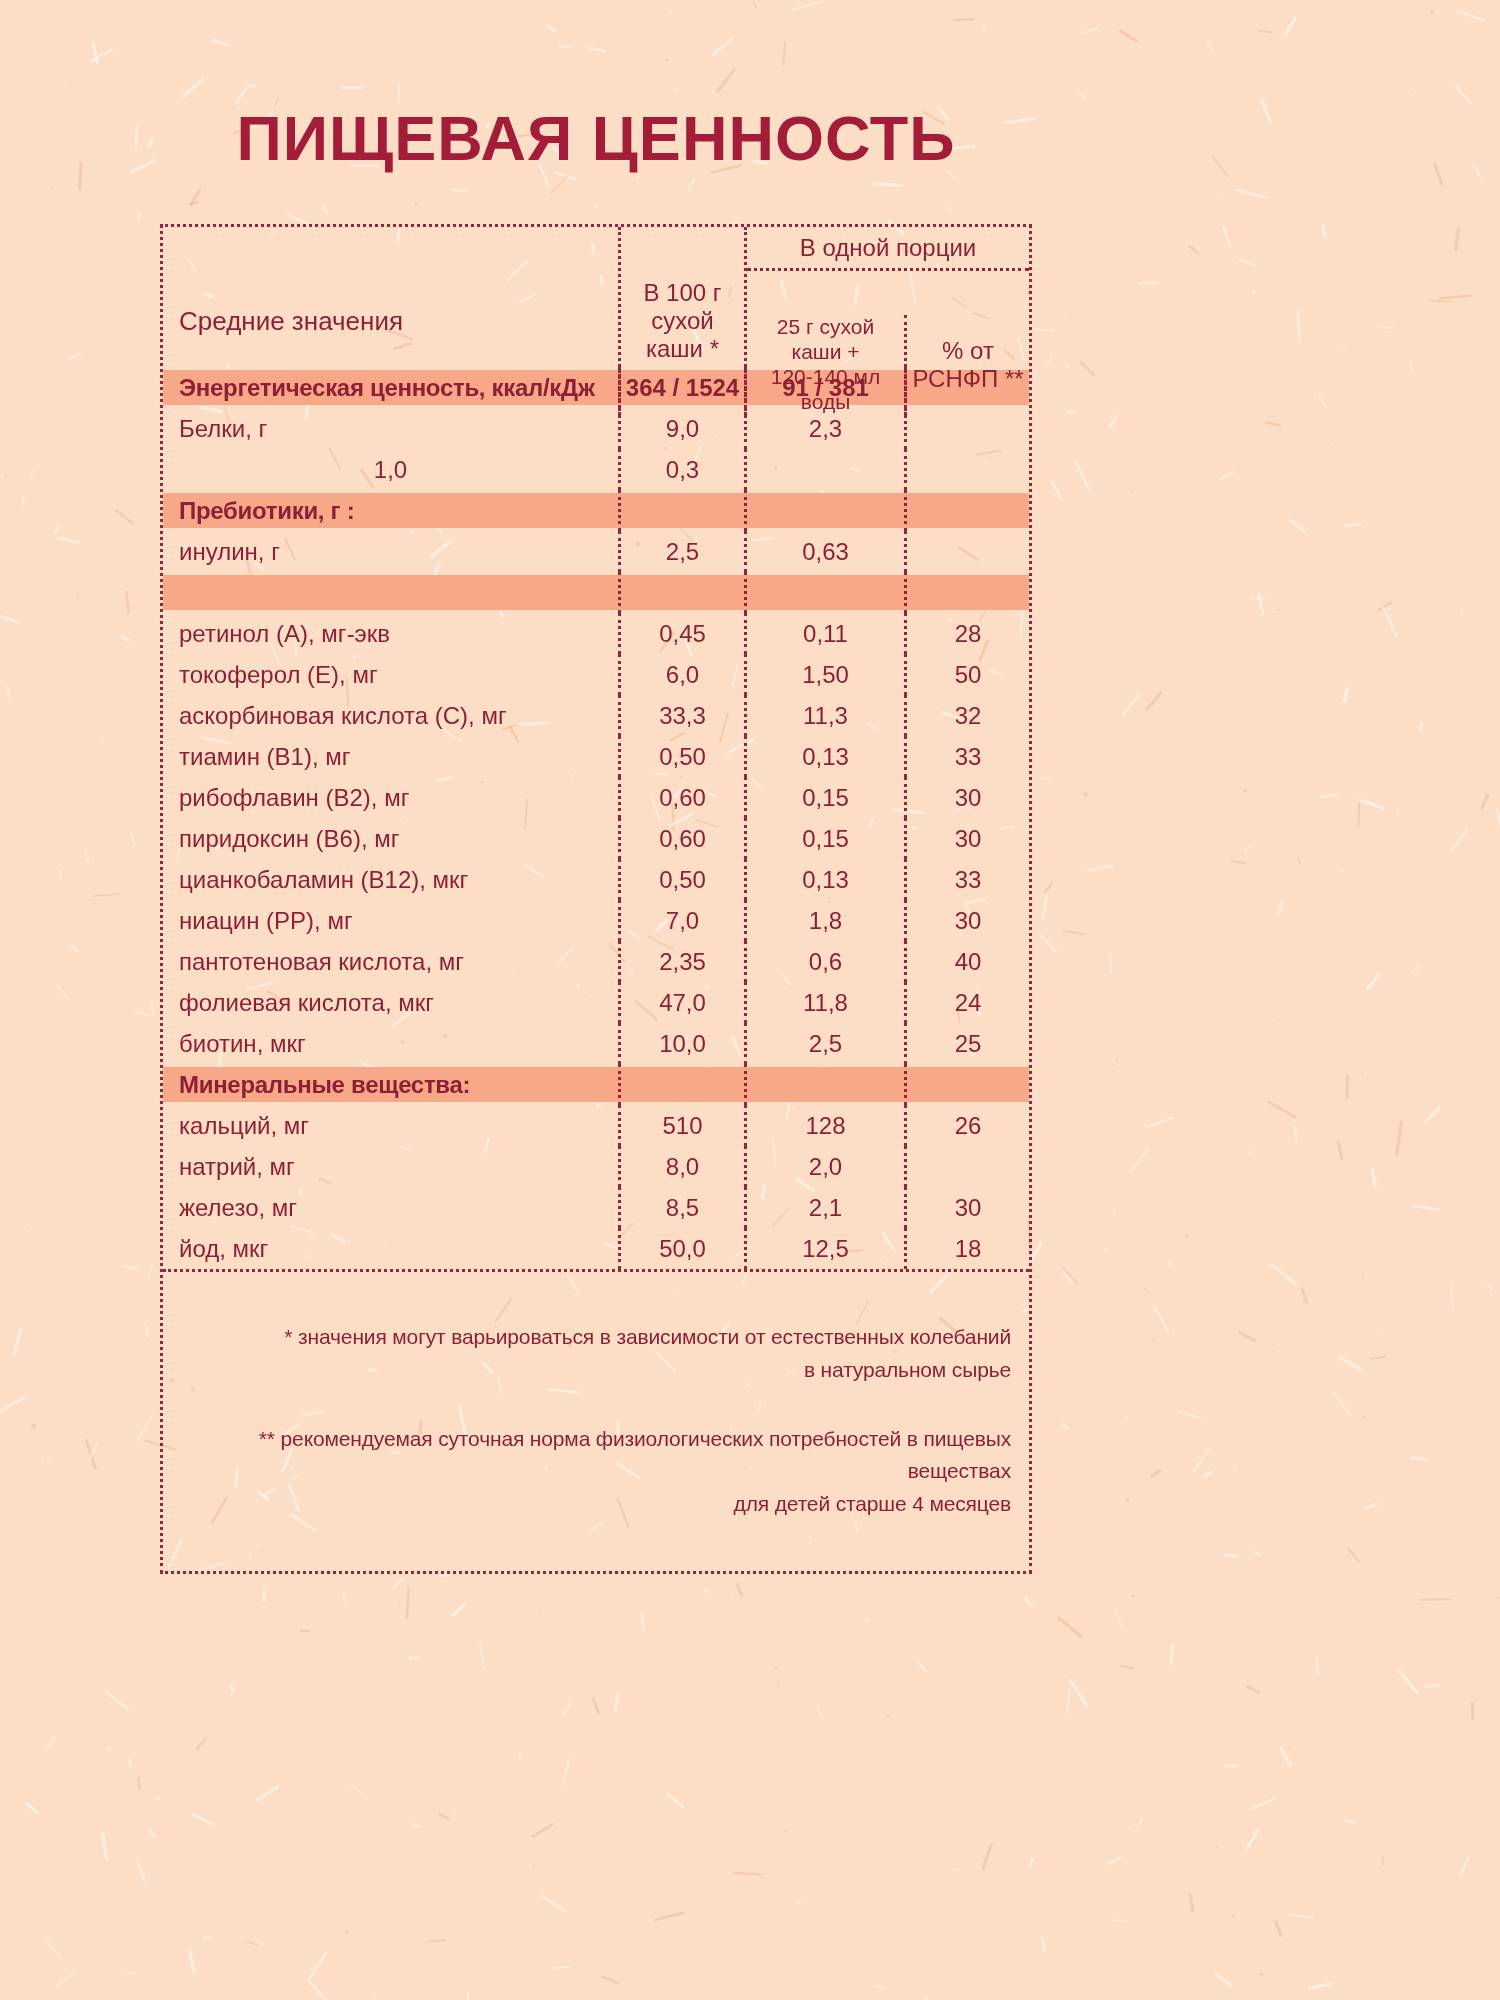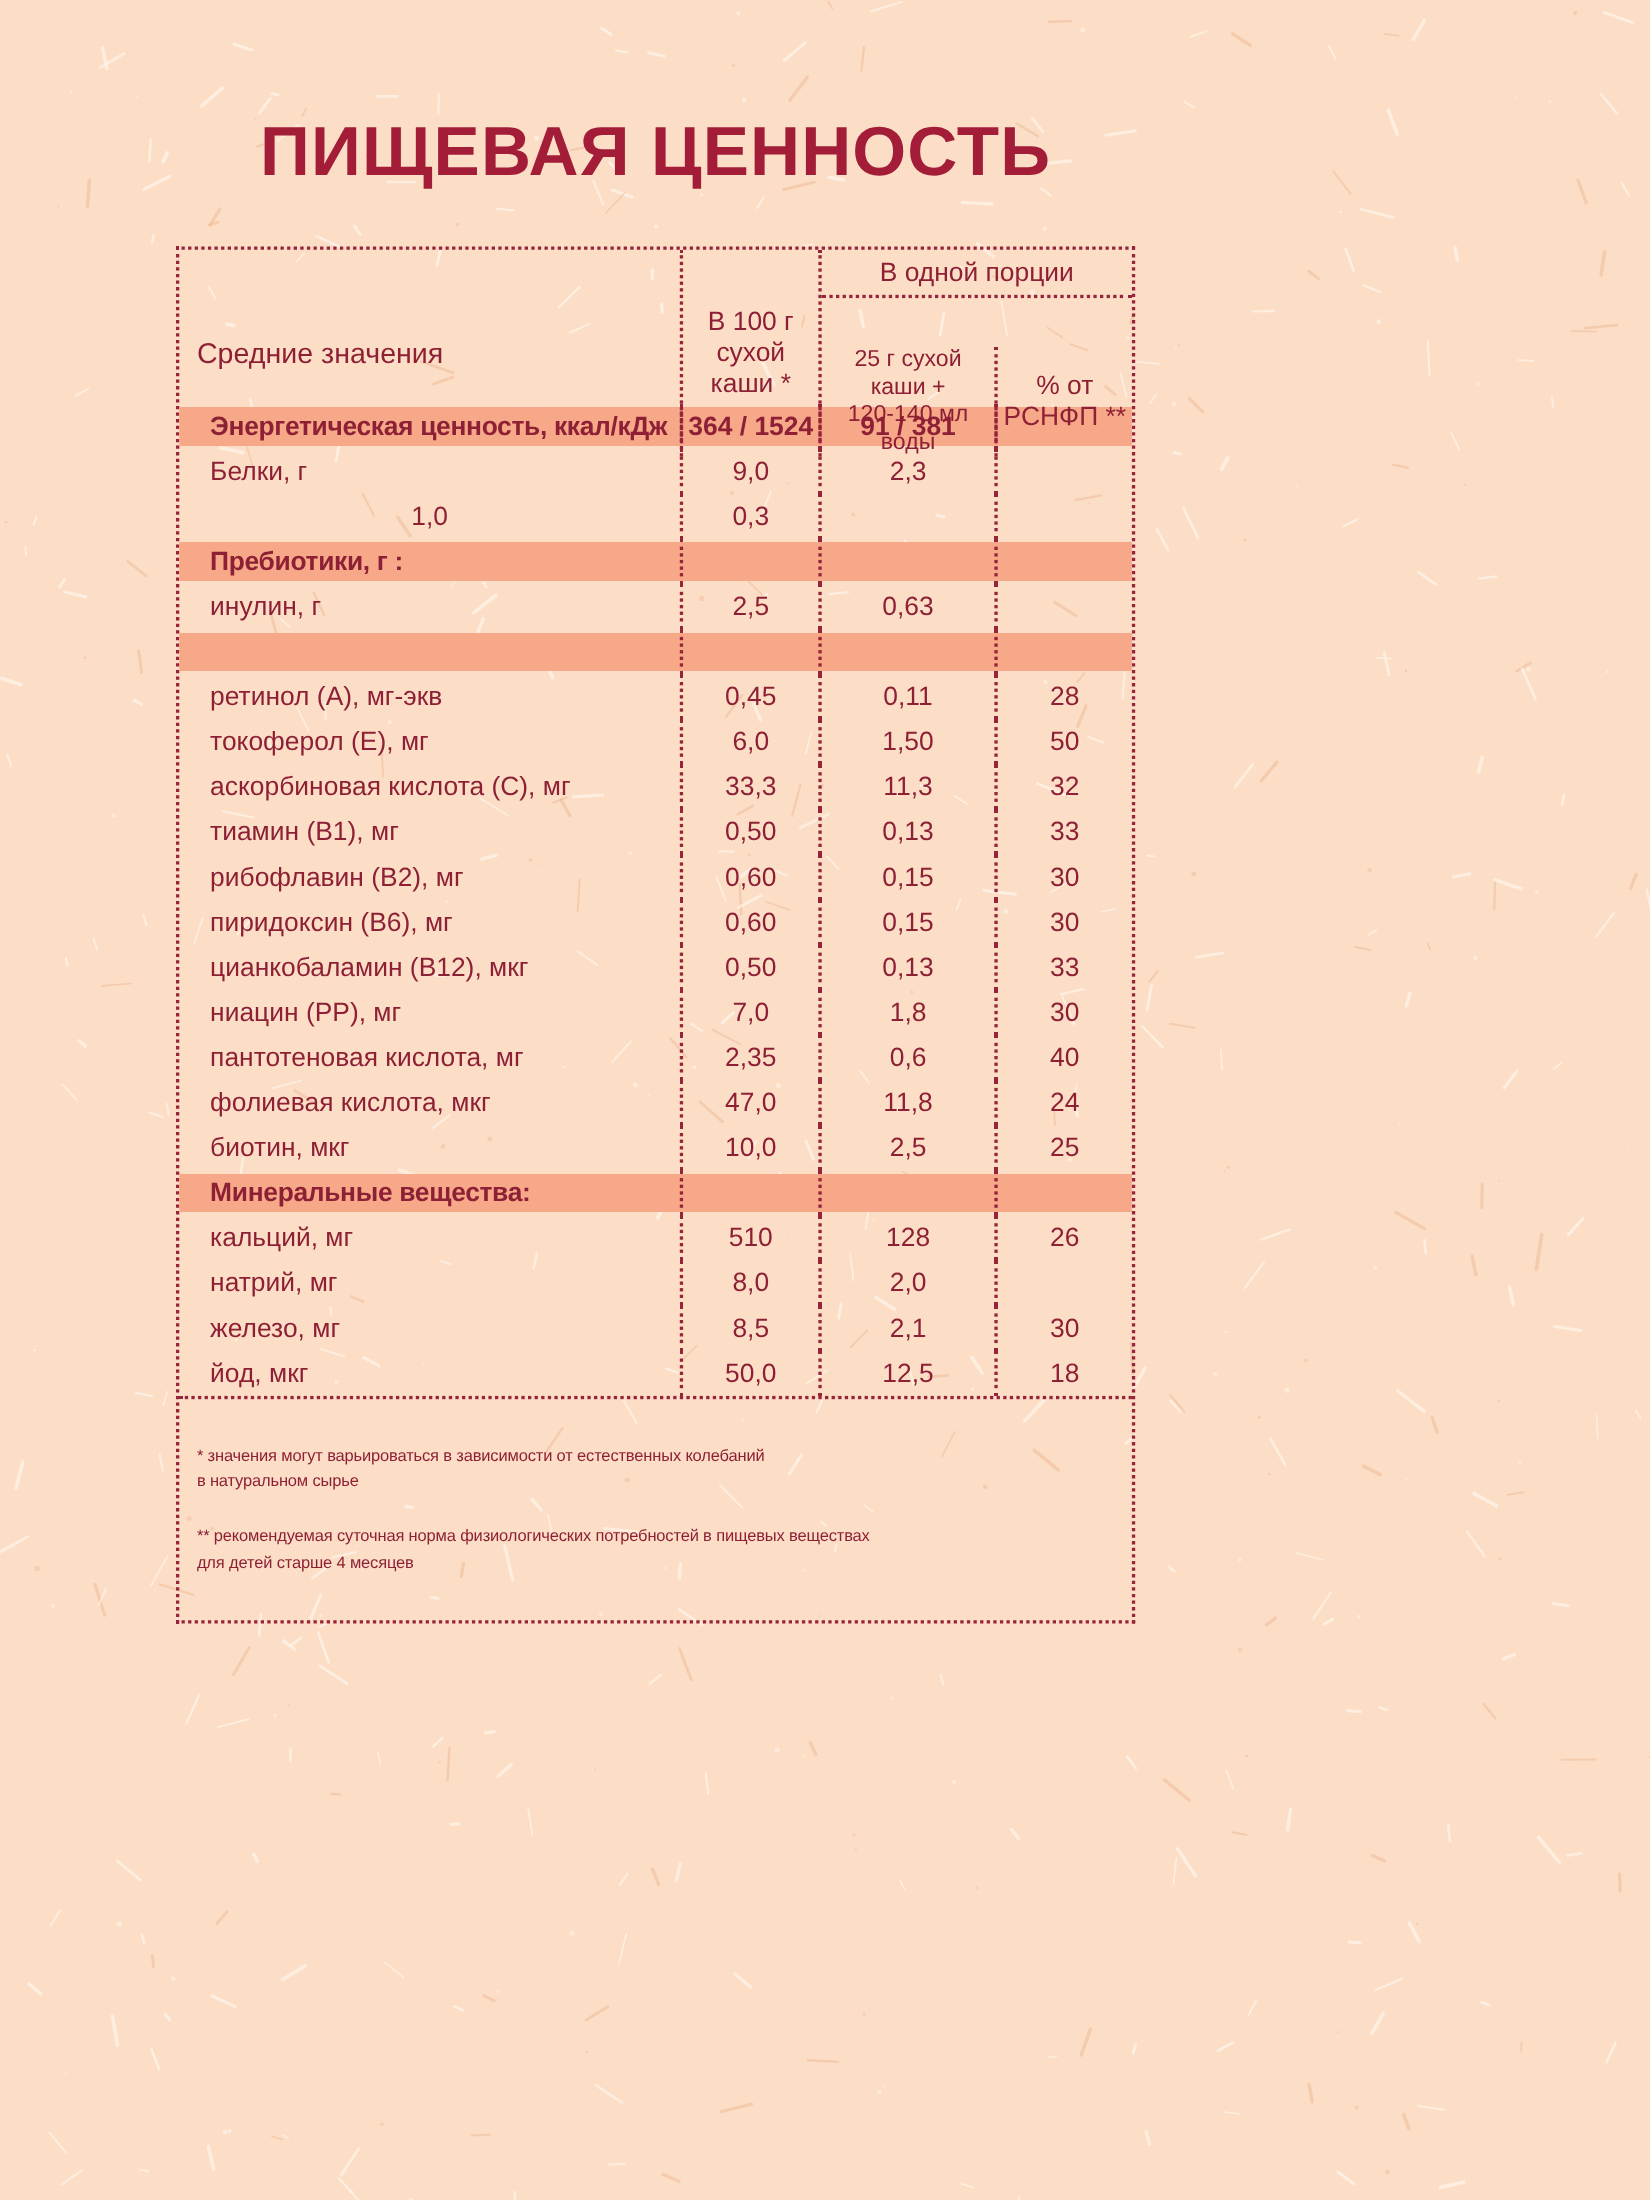--- a/index.html
+++ b/index.html
@@ -29,32 +29,32 @@
   .th-100{font-size:24px;border-right:3px dotted var(--dots);}
   .th-group{display:flex;flex-direction:column;gap:44px;}
   .th-portion-top{height:44px;font-size:24px;border-bottom:3px dotted var(--dots);}
   .th-portion-bottom{display:grid;grid-template-columns:160px 122px;flex:1;}
   .th-portion{font-size:21px;border-right:3px dotted var(--dots);}
   .th-percent{font-size:24px;}
   
   .row{display:grid;grid-template-columns:458px 126px 160px 122px;height:41px;font-size:24px;}
   .cell{height:100%;display:flex;align-items:center;justify-content:center;}
   .row > .cell:nth-child(-n+3){border-right:3px dotted var(--dots);}
-  .c-label{justify-content:flex-start;padding-left:28px;padding-right:4px;}
+  .c-label{justify-content:flex-start;padding-left:16px;padding-right:4px;}
   .row.band{
     font-weight:700;
     background:linear-gradient(to bottom,
       rgba(0,0,0,0) 0 3px,
       var(--band) 3px calc(100% - 3px),
       rgba(0,0,0,0) calc(100% - 3px) 100%);
   }
   .row.band .c-label{letter-spacing:-0.3px;}
   
   .tfoot{border-top:3px dotted var(--dots);padding:16px 18px 18px 16px;
-      font-size:15px;letter-spacing:-0.15px;line-height:1.55;white-space:pre-line;}
+      font-size:21px;letter-spacing:-0.15px;line-height:1.55;white-space:pre-line;text-align:right;}
   .footnote + .footnote{margin-top:4px;}
 </style>
 </head>
 <body>
 
 <div class="sheet">
   <svg id="texture" class="texture" width="1500" height="2000">
       <line x1="276.6" y1="380.0" x2="264.8" y2="404.3" stroke="rgba(255,246,236,0.65)" stroke-width="2.2" stroke-linecap="round"></line>
       <line x1="789.8" y1="1097.2" x2="787.1" y2="1117.1" stroke="rgba(255,246,236,0.65)" stroke-width="1.8" stroke-linecap="round"></line>
       <line x1="682.7" y1="790.3" x2="673.6" y2="796.9" stroke="rgba(255,246,236,0.65)" stroke-width="3.3" stroke-linecap="round"></line>

